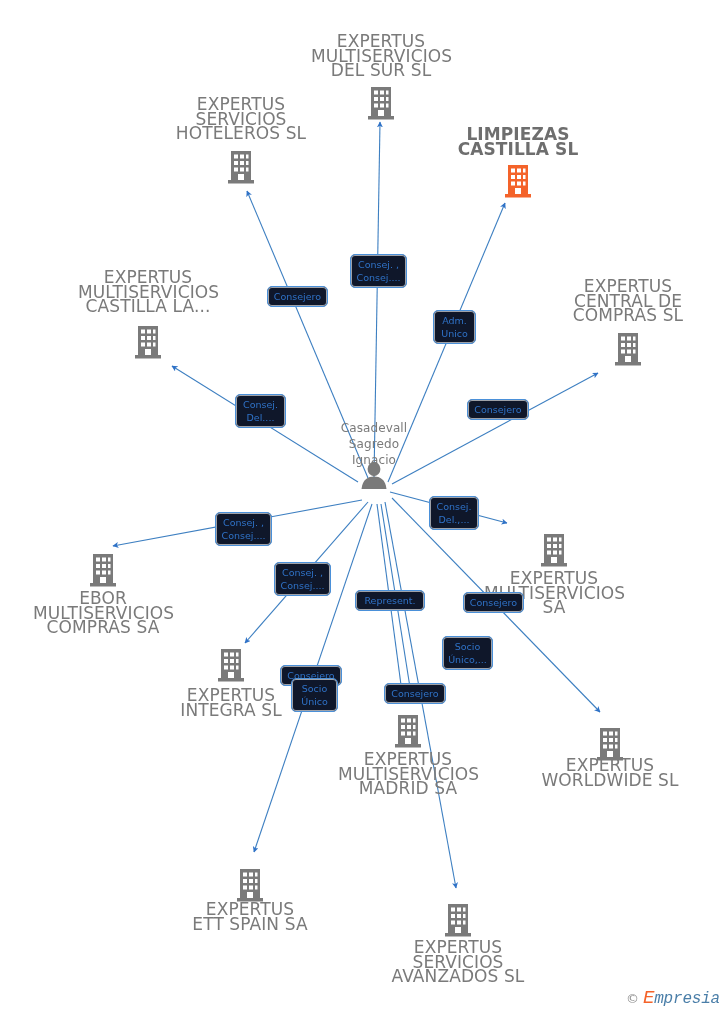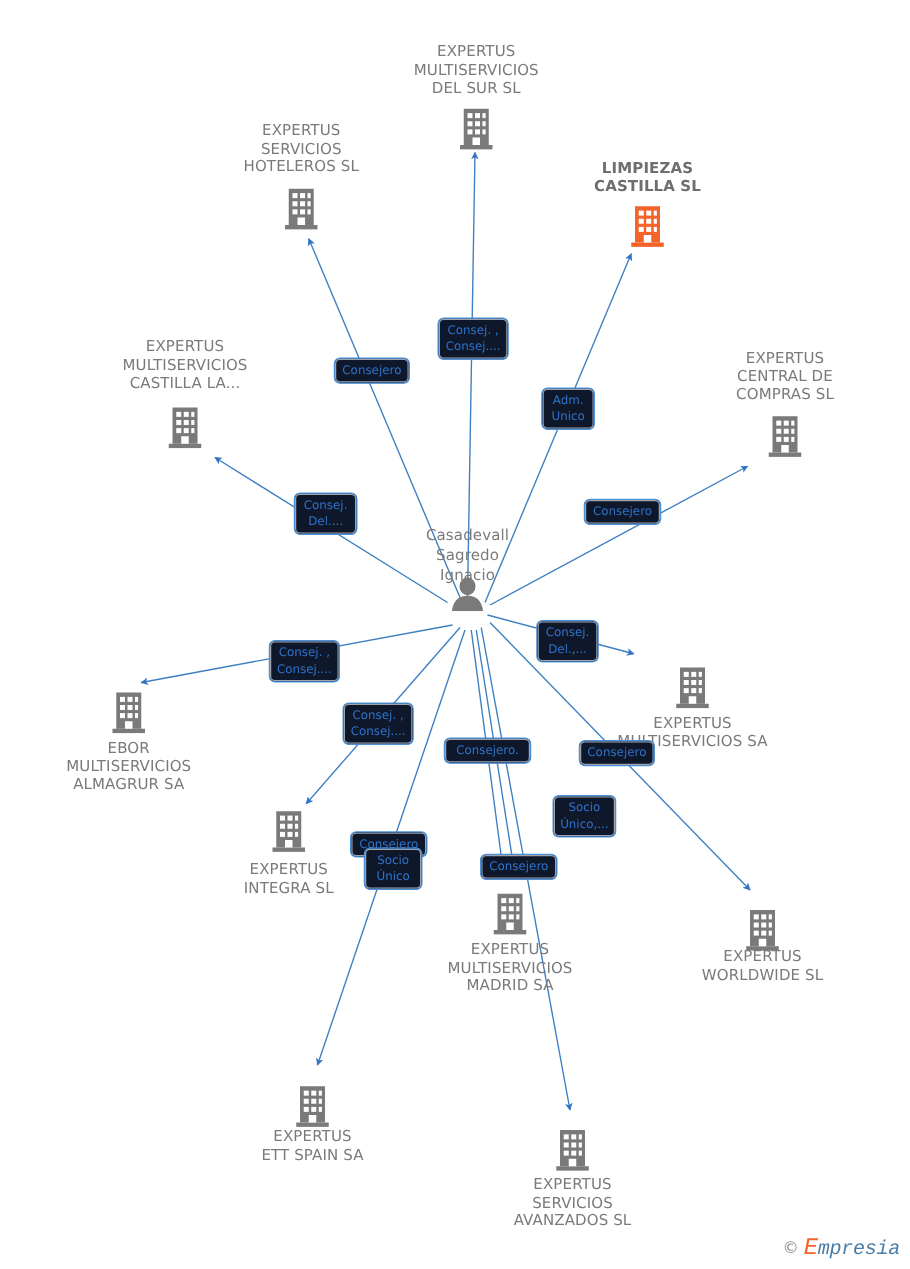--- a/index.html
+++ b/index.html
@@ -26,21 +26,21 @@
     pointer-events: none;
   }
 
   
   .node {
     position: absolute;
     width: 140px;
     margin-left: -70px;
     text-align: center;
     color: #7a7a7a;
-    font-size: 12px;
+    font-size: 17px;
     line-height: 14.5px;
     letter-spacing: 0.1px;
   }
   .node .label {
     white-space: pre-line;
     color: #7a7a7a;
   }
   .node.highlight .label {
     color: #6e6e6e;
     font-weight: bold;
@@ -259,21 +259,21 @@
             <rect x="7" y="17.5" width="4" height="4" fill="#fff"></rect>
             <rect x="13" y="17.5" width="4" height="4" fill="#fff"></rect>
             <rect x="19" y="17.5" width="2.5" height="4" fill="#fff"></rect>
             <rect x="11" y="24" width="6" height="6" fill="#fff"></rect>
           </svg>
         </div>
       </div>
       <div class="node " style="left: 103px; top: 591px;">
         <div class="label">EBOR
 MULTISERVICIOS
-ALMAGRUR SA</div>
+COMPRAS SA</div>
       </div>
       <div class="node" style="left: 103px; top: 553px;">
         <div class="glyph">
           <svg class="bldg" width="28" height="34" viewBox="0 0 28 34">
             <rect x="4" y="1" width="20" height="29" fill="#7a7a7a"></rect>
             <rect x="1" y="30" width="26" height="3.5" fill="#7a7a7a"></rect>
             <rect x="7" y="4.5" width="4" height="4" fill="#fff"></rect>
             <rect x="13" y="4.5" width="4" height="4" fill="#fff"></rect>
             <rect x="19" y="4.5" width="2.5" height="4" fill="#fff"></rect>
             <rect x="7" y="11" width="4" height="4" fill="#fff"></rect>
@@ -418,21 +418,21 @@
 Unico</div>
       <div class="rel" style="left: 235px; top: 394px; width: 51px; min-height: 33px;">Consej.
 Del....</div>
       <div class="rel" style="left: 467px; top: 399px; width: 62px; min-height: 20px;">Consejero</div>
       <div class="rel" style="left: 429px; top: 496px; width: 50px; min-height: 33px;">Consej.
 Del.,...</div>
       <div class="rel" style="left: 215px; top: 512px; width: 57px; min-height: 33px;">Consej. ,
 Consej....</div>
       <div class="rel" style="left: 274px; top: 562px; width: 57px; min-height: 33px;">Consej. ,
 Consej....</div>
-      <div class="rel" style="left: 355px; top: 590px; width: 70px; min-height: 20px;">Consejero.</div>
+      <div class="rel" style="left: 355px; top: 590px; width: 70px; min-height: 20px;">Represent.</div>
       <div class="rel" style="left: 463px; top: 592px; width: 61px; min-height: 20px;">Consejero</div>
       <div class="rel" style="left: 442px; top: 636px; width: 51px; min-height: 33px;">Socio
 Único,...</div>
       <div class="rel" style="left: 280px; top: 665px; width: 62px; min-height: 20px;">Consejero</div>
       <div class="rel" style="left: 291px; top: 678px; width: 47px; min-height: 33px;">Socio
 Único</div>
       <div class="rel" style="left: 384px; top: 683px; width: 62px; min-height: 20px;">Consejero</div>
     </div>
 
   <div id="watermark">

